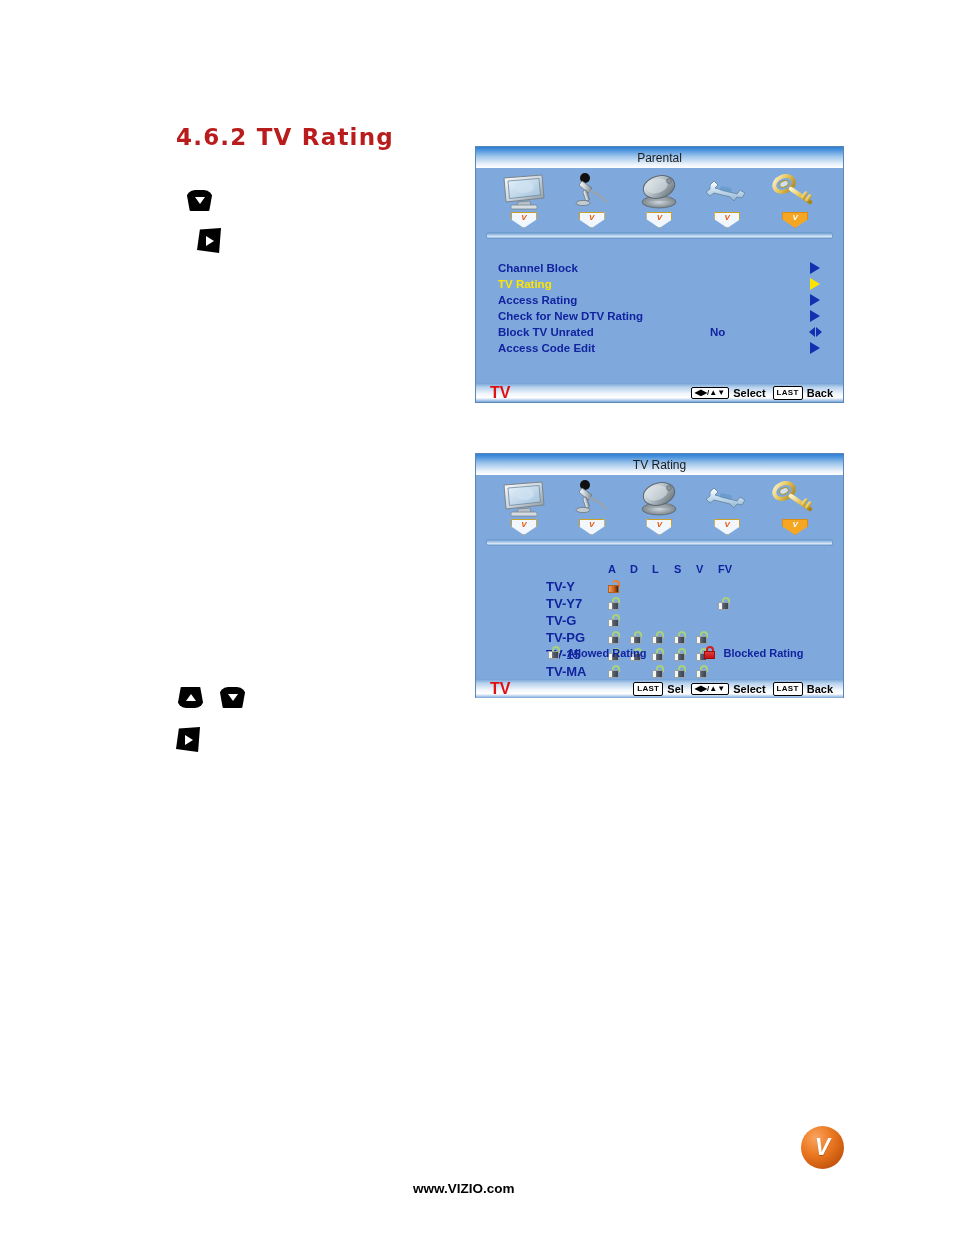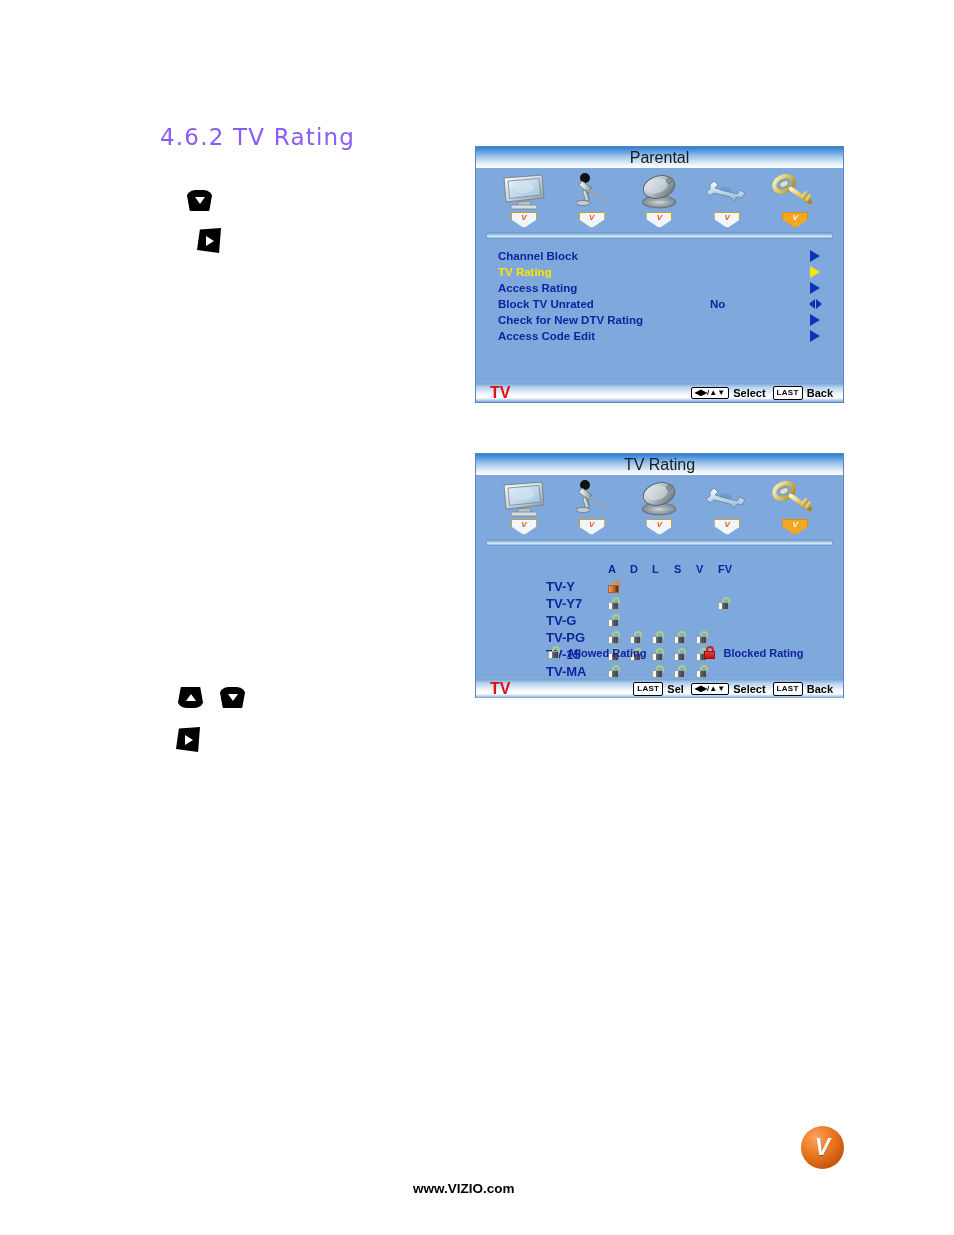--- a/index.html
+++ b/index.html
@@ -10,25 +10,25 @@
     height: 1235px;
     background: #ffffff;
     font-family: "Liberation Sans", sans-serif;
     position: relative;
     overflow: hidden;
   }
 
   
   .page-heading {
     position: absolute;
-    left: 160px;
+    left: 176px;
     top: 124px;
     font-size: 23px;
-    font-weight: normal;
-    color: #8b5cf6;
+    font-weight: bold;
+    color: #b91c1c;
     letter-spacing: 1.2px;
     font-family: "DejaVu Sans", sans-serif;
     white-space: nowrap;
   }
 
   
   .remote-btn {
     position: absolute;
     background: #000000;
     display: flex;
@@ -72,21 +72,21 @@
 
   .osd-titlebar {
     height: 21px;
     background: linear-gradient(to bottom, #2f7fd4 0%, #4a93de 14%, #9dc4ea 44%, #eaf2fb 82%, #ffffff 100%);
     display: flex;
     align-items: center;
     justify-content: center;
     flex: 0 0 auto;
   }
   .osd-title {
-    font-size: 16px;
+    font-size: 12px;
     color: #1b1b1b;
     font-family: "Liberation Sans", sans-serif;
   }
 
   .osd-body { flex: 1 1 auto; position: relative; padding: 0; }
 
   
   .icon-row {
     display: flex;
     justify-content: space-around;
@@ -126,21 +126,21 @@
 
   .divider-bar {
     margin: 4px 10px 0 10px;
     height: 7px;
     background: linear-gradient(to bottom, #6d9cd4 0%, #a9c9ea 40%, #d6e5f6 70%, #8fb4de 100%);
     border-radius: 2px;
     border: 1px solid #6f9bcd;
   }
 
   
-  .menu-list { margin-top: 9px; padding: 0 22px; text-align: right; }
+  .menu-list { margin-top: 21px; padding: 0 22px; text-align: right; }
   .menu-row {
     height: 16px;
     display: flex;
     align-items: center;
     position: relative;
     font-size: 11.5px;
     font-weight: bold;
     color: #12239e;
     font-family: "Liberation Sans", sans-serif;
   }
@@ -429,30 +429,30 @@
             <span class="arrow-right"></span>
           </span>
         </div>
         <div class="menu-row">
           <span class="menu-label">Access Rating</span>
           <span class="menu-arrow">
             <span class="arrow-right"></span>
           </span>
         </div>
         <div class="menu-row">
+          <span class="menu-label">Check for New DTV Rating</span>
+          <span class="menu-arrow">
+            <span class="arrow-right"></span>
+          </span>
+        </div>
+        <div class="menu-row">
           <span class="menu-label">Block TV Unrated</span>
           <span class="menu-value">No</span>
           <span class="menu-arrow">
             <span class="arrow-lr"></span>
-          </span>
-        </div>
-        <div class="menu-row">
-          <span class="menu-label">Check for New DTV Rating</span>
-          <span class="menu-arrow">
-            <span class="arrow-right"></span>
           </span>
         </div>
         <div class="menu-row">
           <span class="menu-label">Access Code Edit</span>
           <span class="menu-arrow">
             <span class="arrow-right"></span>
           </span>
         </div>
       </div>
   </div>

